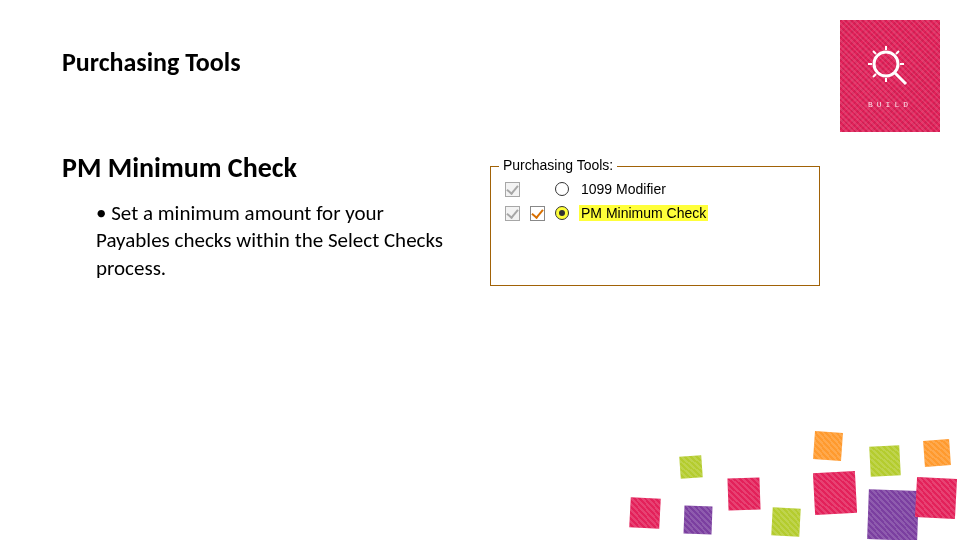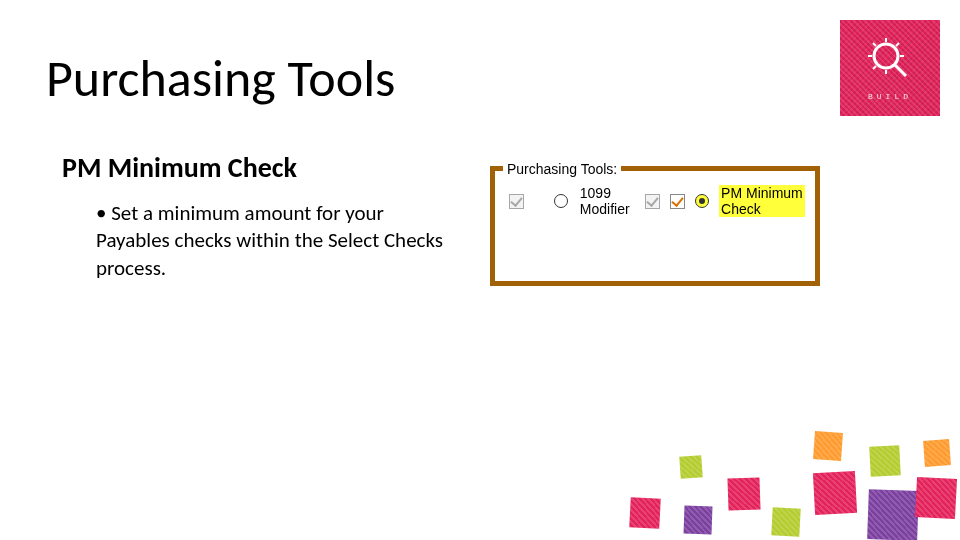--- a/index.html
+++ b/index.html
@@ -13,21 +13,21 @@
     position: relative;
     overflow: hidden;
   }
 
   
   .logo {
     position: absolute;
     top: 20px;
     right: 20px;
     width: 100px;
-    height: 96px;
+    height: 112px;
     background: #e3215a;
     background-image:
       repeating-linear-gradient(45deg, rgba(255,255,255,0.12) 0 2px, transparent 2px 4px),
       repeating-linear-gradient(-45deg, rgba(0,0,0,0.08) 0 2px, transparent 2px 4px);
     display: flex;
     flex-direction: column;
     align-items: center;
     justify-content: center;
     color: #fff;
   }
@@ -36,24 +36,24 @@
     font-size: 8px;
     letter-spacing: 4px;
     margin-top: 4px;
     opacity: 0.85;
     font-family: "Courier New", monospace;
   }
 
   
   .title {
     position: absolute;
-    left: 46px;
+    left: 62px;
     top: 46px;
-    font-size: 52px;
-    font-weight: 400;
+    font-size: 26px;
+    font-weight: 700;
   }
   .subtitle {
     position: absolute;
     left: 62px;
     top: 150px;
     font-size: 28px;
     font-weight: 700;
   }
   .bullets {
     position: absolute;
@@ -66,37 +66,37 @@
   .bullets ul { margin: 0; padding-left: 18px; list-style: none; }
   .bullets li::before { content: "• "; }
 
   
   .groupbox {
     position: absolute;
     left: 490px;
     top: 166px;
     width: 330px;
     height: 120px;
-    border: 5px solid #a16207;
+    border: 1px solid #a16207;
     font-family: "Tahoma", "Segoe UI", Arial, sans-serif;
     font-size: 14px;
     background: #fff;
   }
   .groupbox .legend {
     position: absolute;
     top: -10px;
     left: 8px;
     background: #fff;
     padding: 0 4px;
     font-size: 14px;
   }
   .group-rows {
     padding: 14px 10px 0 14px;
     display: flex;
-    flex-direction: row;
+    flex-direction: column;
     gap: 8px;
   }
   .row {
     display: flex;
     align-items: center;
     gap: 10px;
   }
   .row.highlight .radio,
   .row.highlight .rlabel {
     background: #ffff3a;

